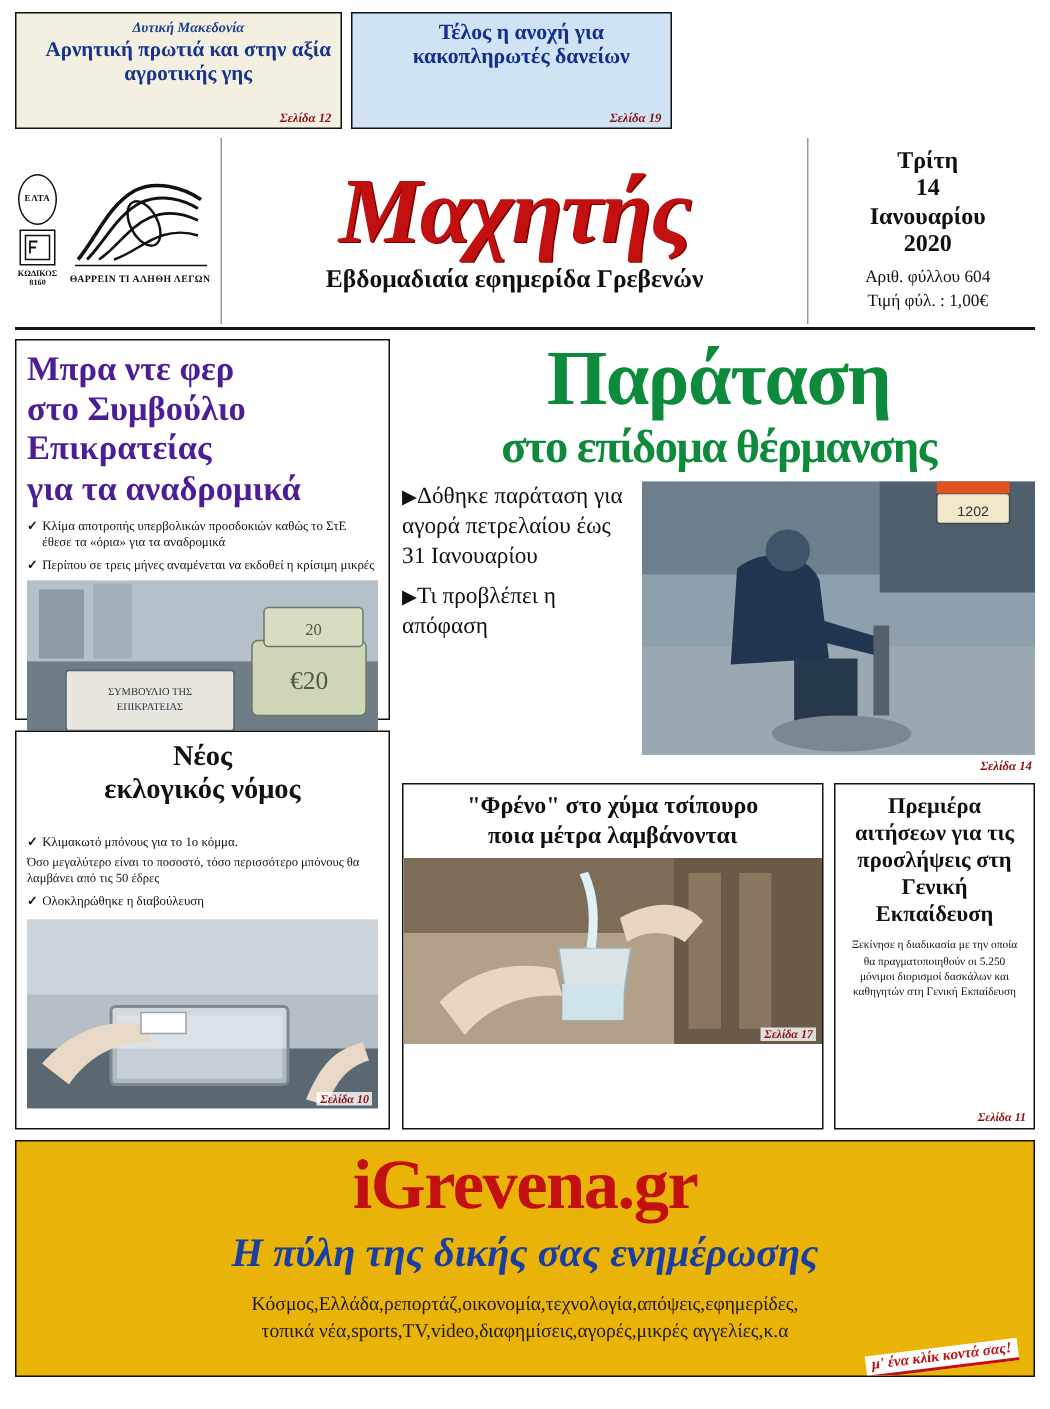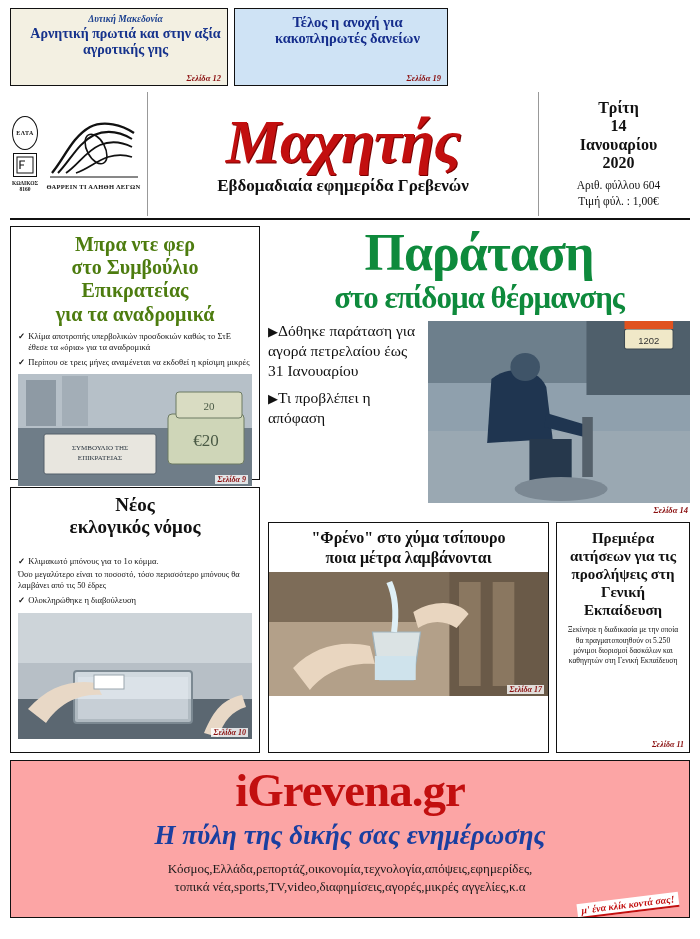--- a/index.html
+++ b/index.html
@@ -82,21 +82,21 @@
   
   .content { display: flex; gap: 8px; margin-top: 6px; height: 527px; }
   .col-left { width: 250px; display: flex; flex-direction: column; gap: 7px; }
   .col-right { flex: 1; display: flex; flex-direction: column; gap: 7px; }
 
   .boxed { border: 1px solid #111; background: #fff; position: relative; }
 
   
   .ls1 { height: 254px; padding: 6px 7px; }
   .ls1 h2 {
-    font-size: 20px; font-weight: bold; text-align: center; color: #4d7c0f;
+    font-size: 23px; font-weight: bold; text-align: left; color: #4c1d95;
     line-height: 1.16; margin-bottom: 5px;
   }
   .bullets { font-size: 8.6px; line-height: 1.35; }
   .bullets div { margin-bottom: 3px; display: flex; gap: 3px; }
   .bullets .tick { color: #111; font-weight: bold; }
   .photo { width: 100%; position: relative; overflow: hidden; }
   .ph1 { height: 112px; margin-top: 5px; background: linear-gradient(#b9c3cc, #7d8a95); }
   .pg-ref {
     position: absolute; right: 4px; bottom: 2px; font-size: 8px;
     font-weight: bold; font-style: italic; color: #8a0f0f; background: rgba(255,255,255,.8);
@@ -126,21 +126,21 @@
   .rb-left .hdr { padding: 5px 6px; text-align: center; }
   .rb-left h3 { font-size: 16px; font-weight: bold; line-height: 1.2; }
   .ph4 { height: 124px; position: relative; background: linear-gradient(#aeb8c0, #6d7a85); }
   .rb-right { width: 134px; padding: 6px 7px; text-align: center; }
   .rb-right h3 { font-size: 15px; font-weight: bold; line-height: 1.2; }
   .rb-right p { font-size: 7.6px; line-height: 1.35; margin-top: 6px; }
   .rb-right .pg-ref2 { position: absolute; right: 5px; bottom: 3px; font-size: 8px; font-weight: bold; font-style: italic; color: #8a0f0f; }
 
   
   .ad {
-    margin-top: 7px; height: 158px; border: 1px solid #111; background: #fca5a5;
+    margin-top: 7px; height: 158px; border: 1px solid #111; background: #eab308;
     text-align: center; padding: 6px 16px; position: relative; overflow: hidden;
   }
   .ad-title {
     font-size: 47px; font-weight: bold; color: #c20f0f; line-height: 1;
     letter-spacing: -1px;
   }
   .ad-sub {
     font-size: 27px; font-weight: bold; font-style: italic; color: #1a3fa0;
     margin-top: 6px;
   }

